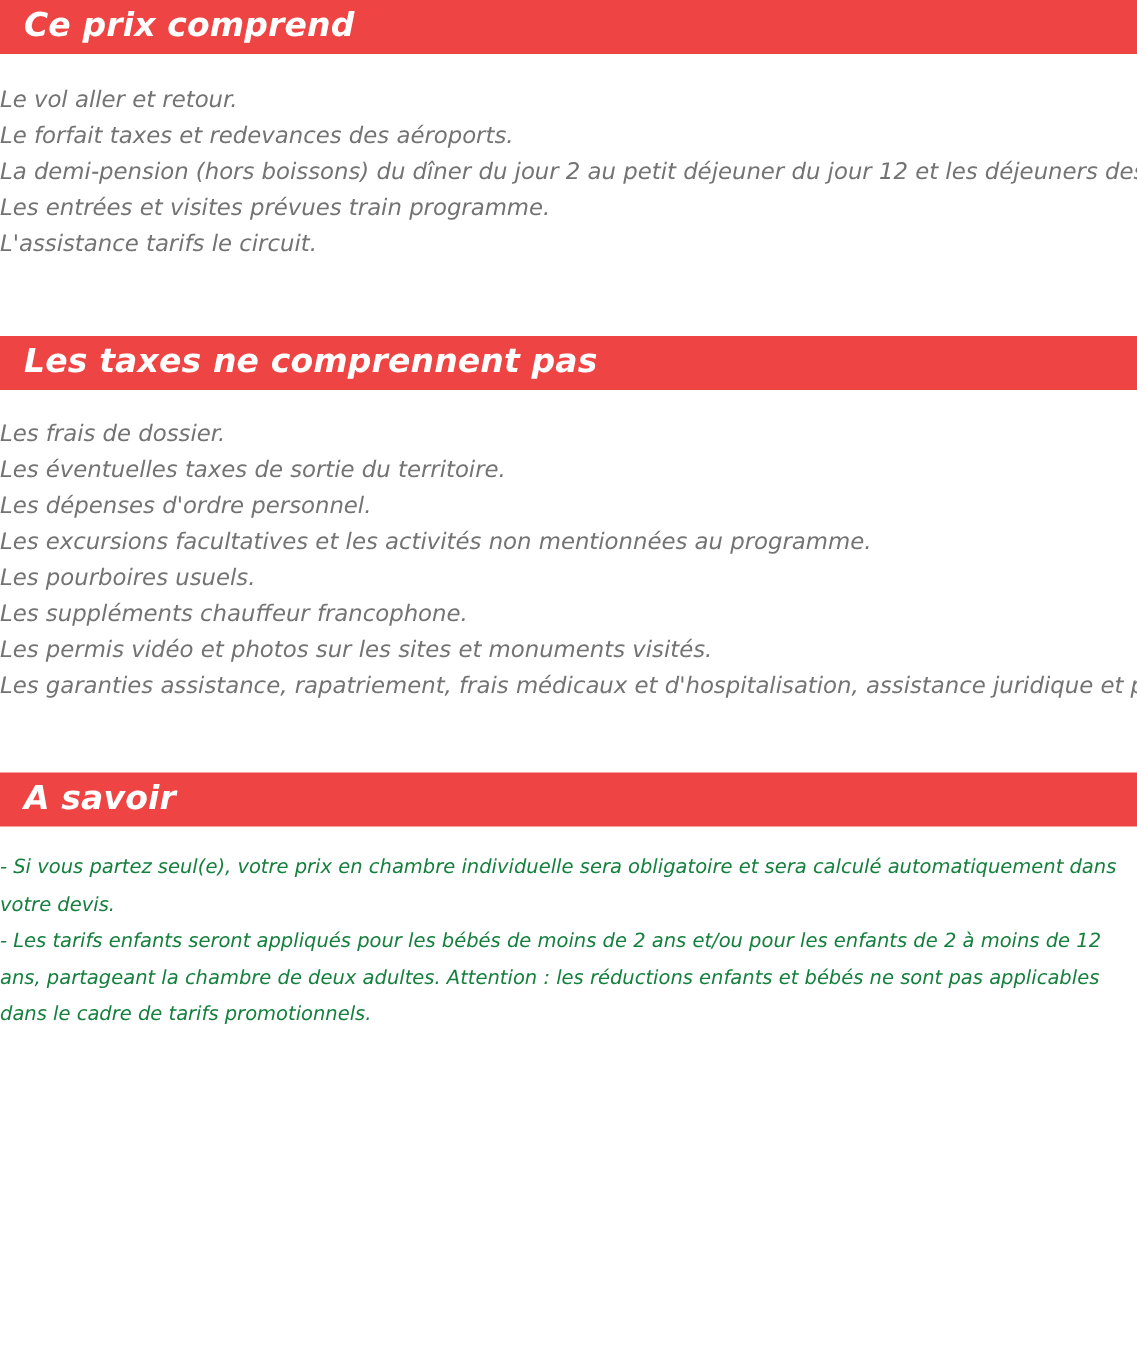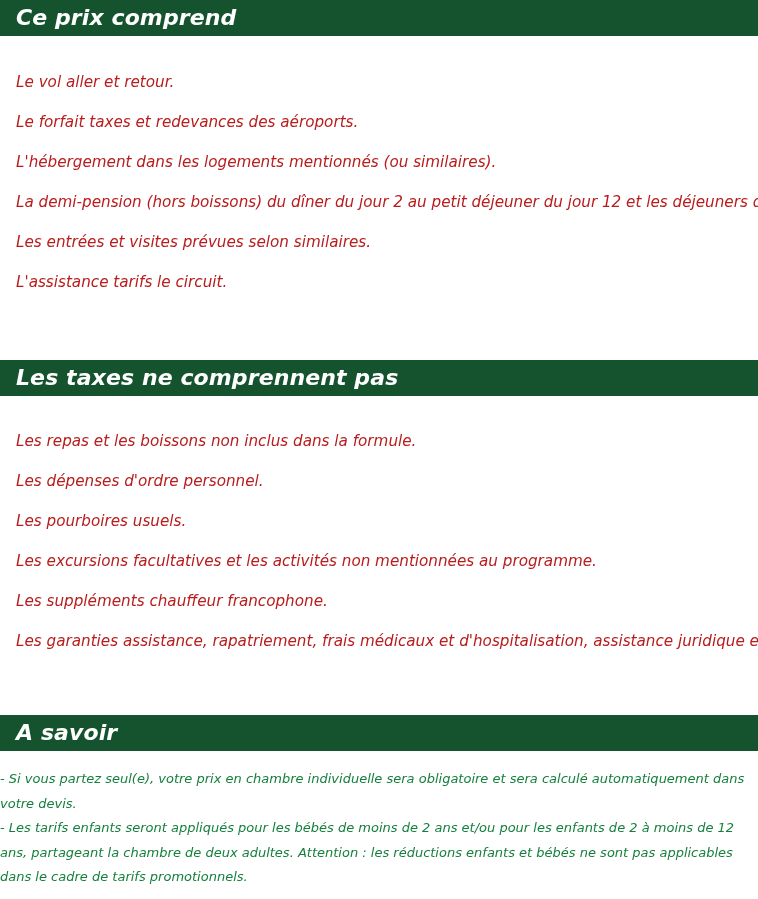--- a/index.html
+++ b/index.html
@@ -18,21 +18,21 @@
     position: relative;
     width: 758px;
     height: 899px;
     background: #ffffff;
   }
 
   
   .section-header {
     width: 100%;
     box-sizing: border-box;
-    background: #14532d;
+    background: #ef4444;
     color: #ffffff;
     font-style: italic;
     font-weight: bold;
     font-size: 22px;
     line-height: 36px;
     height: 36px;
     padding-left: 16px;
     letter-spacing: 0.1px;
     white-space: nowrap;
     overflow: hidden;
@@ -51,23 +51,23 @@
   .item-list {
     list-style: none;
     margin: 0;
     padding: 0;
   }
 
   .item-list li {
     font-style: italic;
     font-size: 15.2px;
     line-height: 24px;
-    color: #b91c1c;
+    color: #737373;
     white-space: nowrap;
-    margin: 16px;
+    margin: 0;
     padding: 0;
   }
 
   .para {
     font-style: italic;
     font-size: 13px;
     line-height: 24.5px;
     color: #15803d;
     margin: 0;
     padding: 0;
@@ -81,39 +81,40 @@
 <body>
 
 <div class="page">
 
   <section class="section-1">
     <div class="section-header">Ce prix comprend</div>
     <div class="section-body">
       <ul class="item-list">
         <li>Le vol aller et retour.</li>
         <li>Le forfait taxes et redevances des aéroports.</li>
-        <li>L'hébergement dans les logements mentionnés (ou similaires).</li>
         <li>La demi-pension (hors boissons) du dîner du jour 2 au petit déjeuner du jour 12 et les déjeuners des jours 3 et 5.</li>
-        <li>Les entrées et visites prévues selon similaires.</li>
+        <li>Les entrées et visites prévues train programme.</li>
         <li>L'assistance tarifs le circuit.</li>
       </ul>
     </div>
   </section>
 
   <div class="gap-after-1"></div>
 
   <section class="section-2">
     <div class="section-header">Les taxes ne comprennent pas</div>
     <div class="section-body">
       <ul class="item-list">
-        <li>Les repas et les boissons non inclus dans la formule.</li>
+        <li>Les frais de dossier.</li>
+        <li>Les éventuelles taxes de sortie du territoire.</li>
         <li>Les dépenses d'ordre personnel.</li>
+        <li>Les excursions facultatives et les activités non mentionnées au programme.</li>
         <li>Les pourboires usuels.</li>
-        <li>Les excursions facultatives et les activités non mentionnées au programme.</li>
         <li>Les suppléments chauffeur francophone.</li>
+        <li>Les permis vidéo et photos sur les sites et monuments visités.</li>
         <li>Les garanties assistance, rapatriement, frais médicaux et d'hospitalisation, assistance juridique et pénale.</li>
       </ul>
     </div>
   </section>
 
   <div class="gap-after-2"></div>
 
   <section class="section-3">
     <div class="section-header">A savoir</div>
     <div class="section-body">

